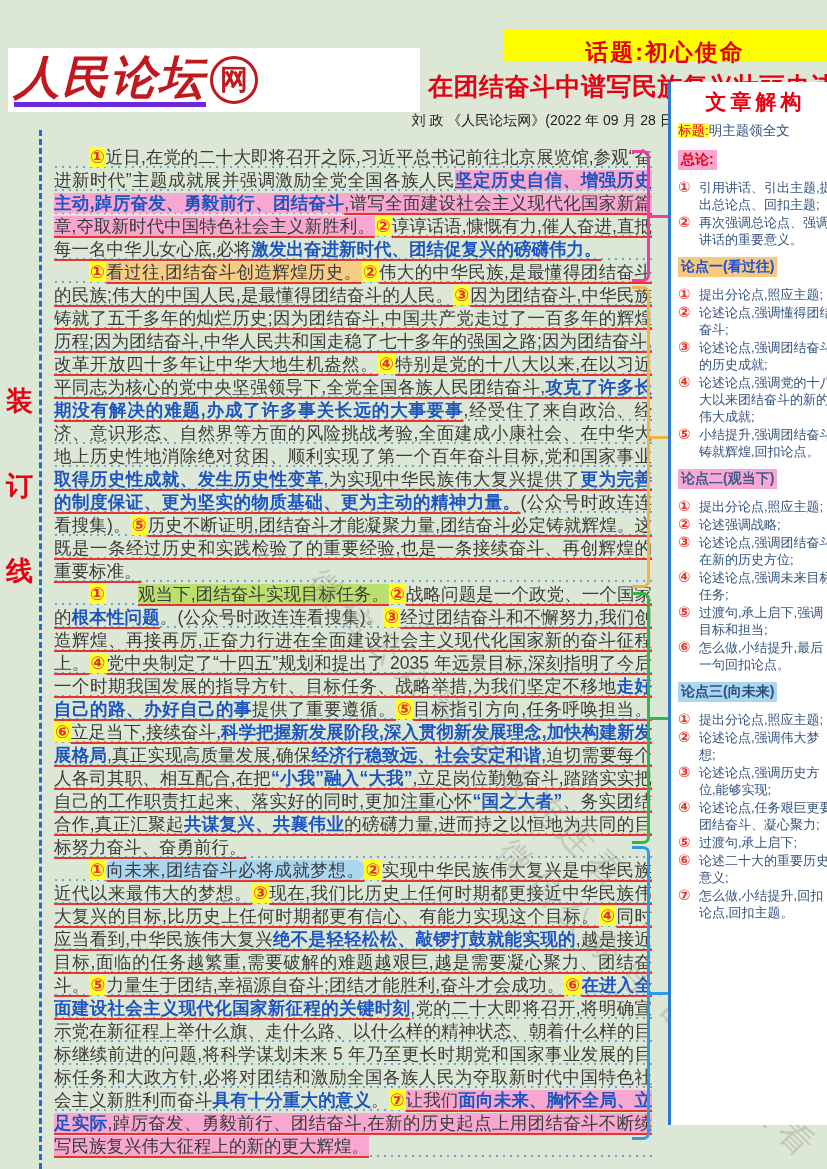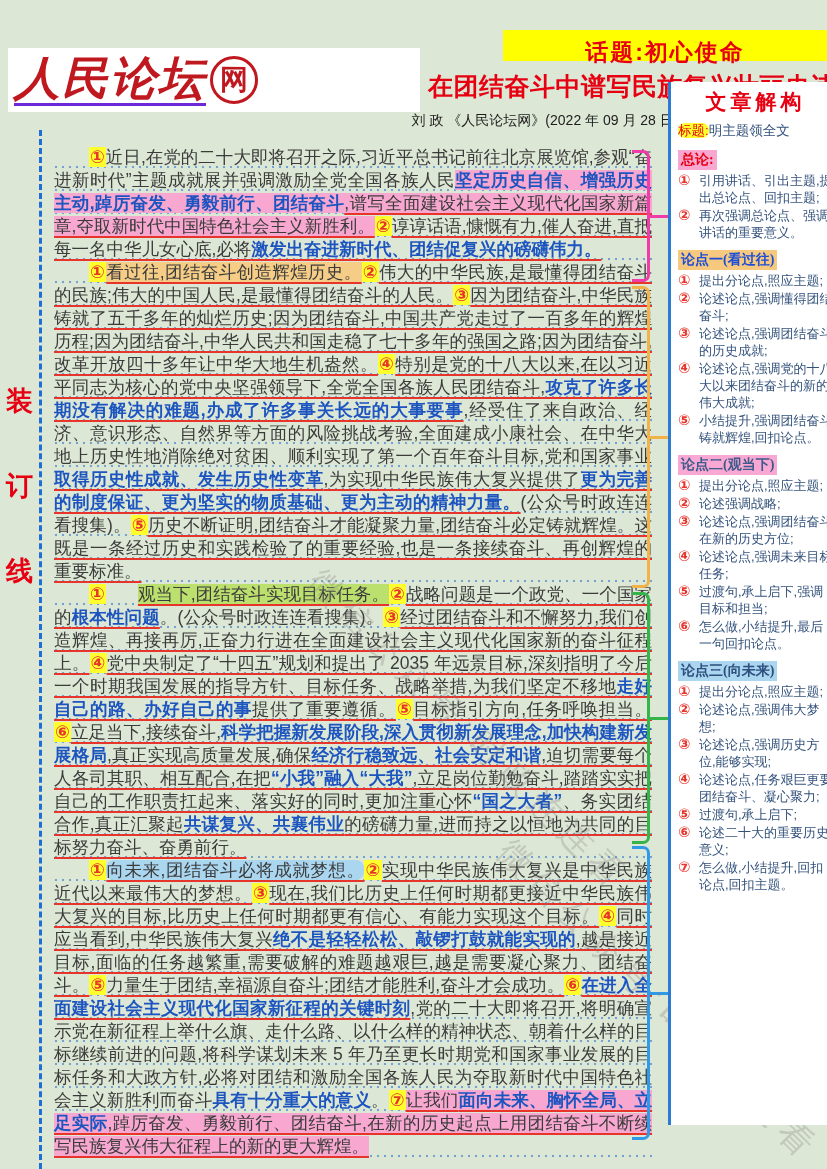--- a/index.html
+++ b/index.html
@@ -15,21 +15,21 @@
     left:503px;top:30px;width:324px;height:31px;background:#ffff00;
     color:#e60012;font-weight:bold;font-size:23px;line-height:45px;
     text-align:center;letter-spacing:2px;
   }
   .logo{
     left:8px;top:48px;width:412px;height:64px;background:#ffffff;
     display:flex;align-items:center;padding-left:6px;box-sizing:border-box;
   }
   .logo-text{
     color:#c0181f;font-size:46px;font-weight:900;letter-spacing:2px;
-    font-style:italic;border-bottom:3px solid #6d28d9;line-height:1.05;
+    font-style:italic;border-bottom:5px solid #6d28d9;line-height:1.05;
   }
   .logo-seal{
     margin-left:4px;width:42px;height:42px;border:3px solid #c0181f;border-radius:50%;
     color:#c0181f;font-size:28px;font-weight:900;text-align:center;line-height:42px;
   }
   .title{
     left:428px;top:70px;width:390px;margin:0;
     color:#e60012;font-size:25px;font-weight:900;letter-spacing:0.5px;white-space:nowrap;
   }
   .byline{
@@ -76,23 +76,23 @@
   .sidebar{
     left:668px;top:82px;width:170px;height:1043px;background:#ffffff;
     border-left:3px solid #2d7ad2;box-sizing:border-box;
     padding:4px 5px 4px 7px;overflow:hidden;
   }
   .sb-title{
     color:#e60012;font-size:21px;font-weight:900;letter-spacing:4px;
     text-align:center;margin:2px 0 6px 0;
   }
   .sb-sub{font-size:13.5px;color:#34527c;margin-bottom:10px;}
-  .sb-sub .lab{background:#ffff2e;color:#e60012;border-radius:7px;}
+  .sb-sub .lab{background:#ffff2e;color:#e60012;}
   .s-section{margin-bottom:9px;}
-  .s-label{display:inline-block;font-size:14px;font-weight:bold;padding:1px 3px;margin-bottom:2px;font-family:Liberation Serif, serif;}
+  .s-label{display:inline-block;font-size:14px;font-weight:bold;padding:1px 3px;margin-bottom:9px;}
   .lab-pink{background:#f8a8d0;color:#e60012;}
   .lab-orange{background:#f6c97e;color:#1d4ed8;}
   .lab-green{background:#f9a8d4;color:#3c5a8a;}
   .lab-blue{background:#aad6f0;color:#2f4f7f;}
   .s-item{display:flex;font-size:13px;line-height:17px;color:#34527c;margin-bottom:1px;}
   .s-num{flex:0 0 21px;color:#e8352c;font-size:14.5px;font-weight:bold;}
   .s-text{flex:1;}
 
   
   .wm{

